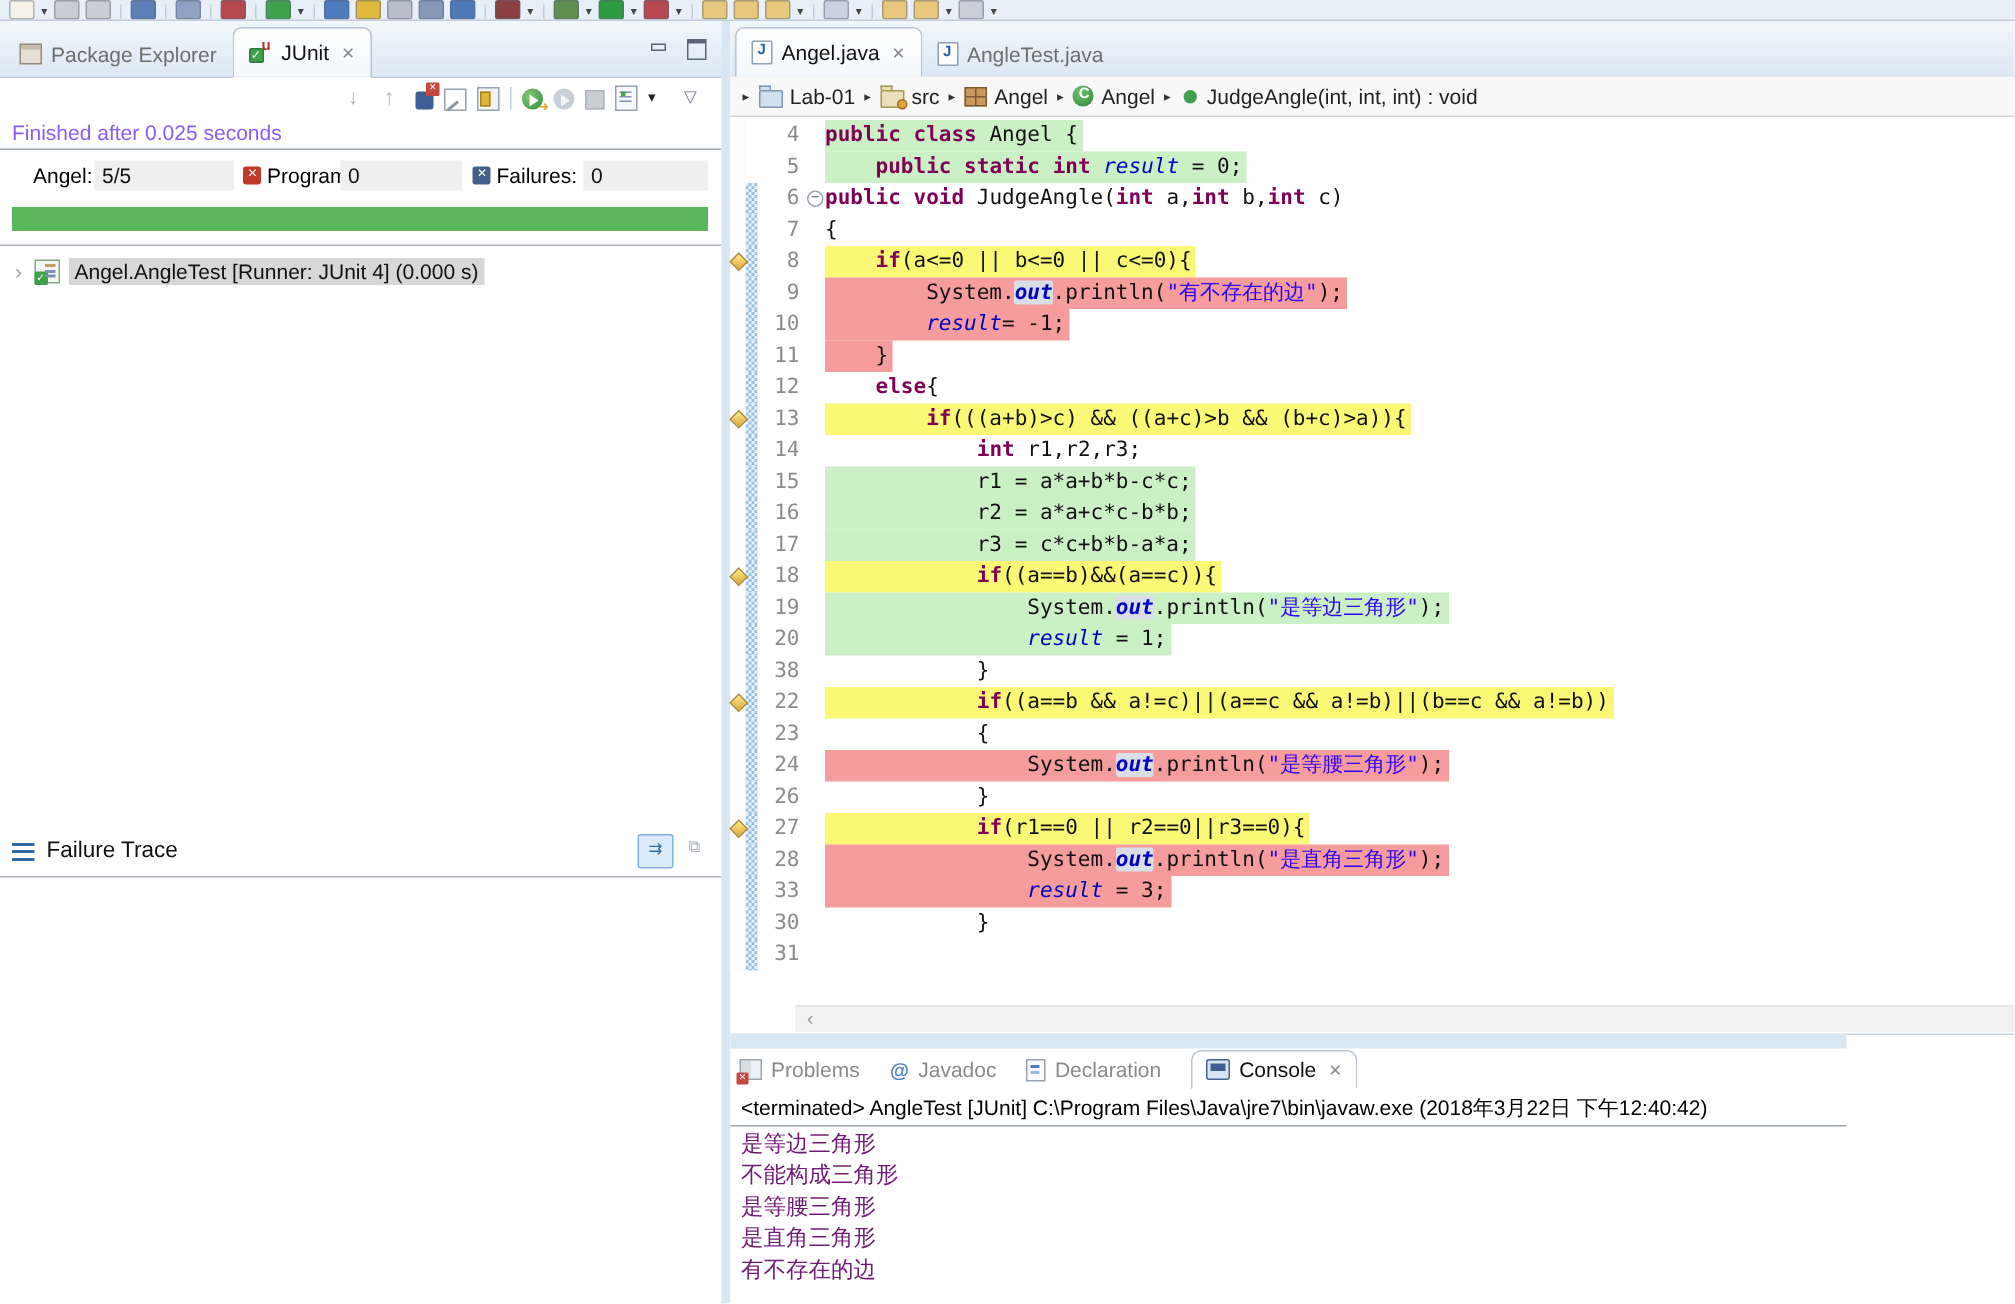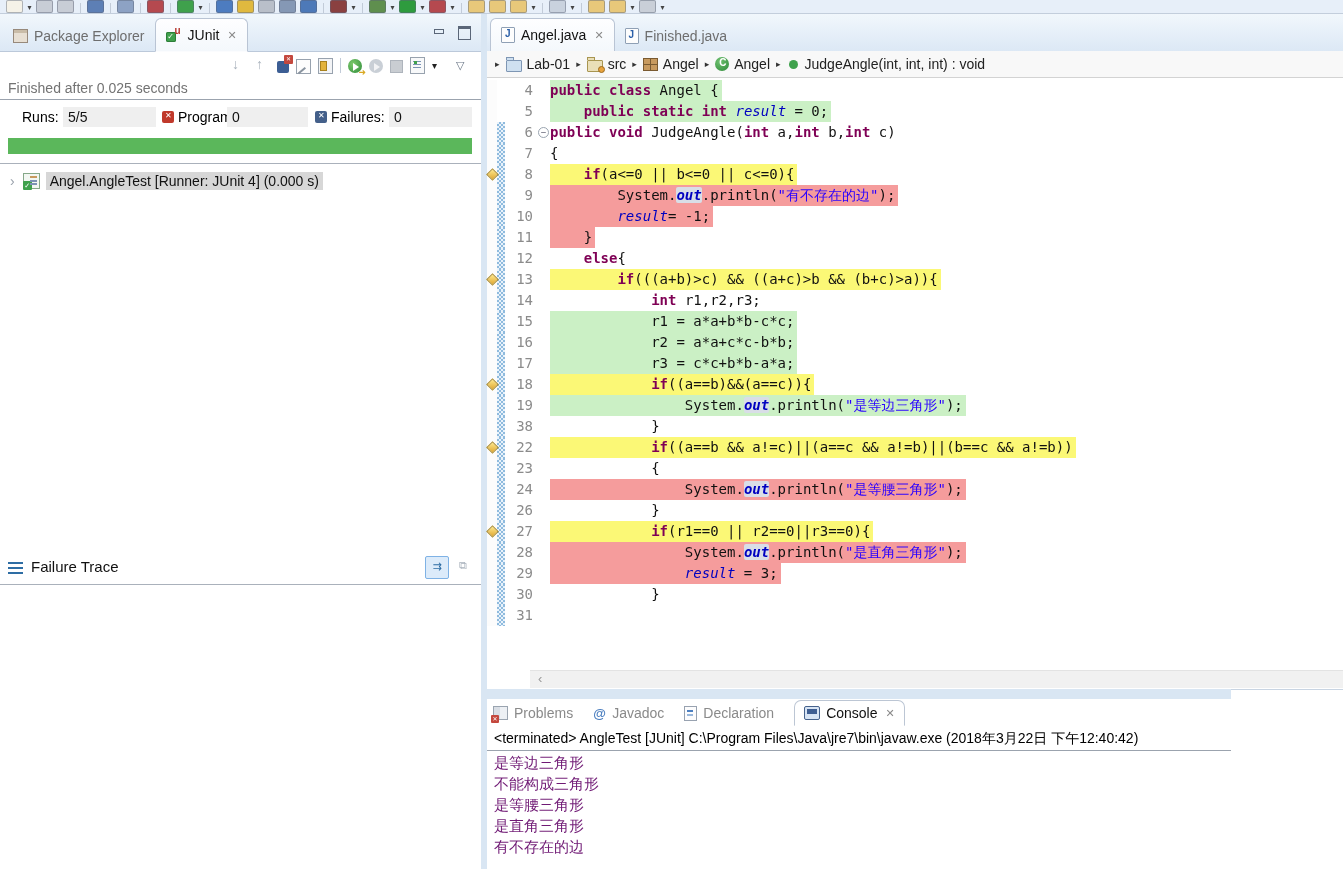--- a/index.html
+++ b/index.html
@@ -41,21 +41,21 @@
   .jt-rerun::before{content:"";position:absolute;left:5px;top:4px;border-left:6px solid #fff;border-top:4px solid transparent;border-bottom:4px solid transparent}
   .jt-rerun::after{content:"➜";position:absolute;right:-4px;bottom:-4px;color:#D9A821;font-size:9px}
   .jt-rerunf{width:14px;height:14px;border-radius:50%;background:#C9CFD6;margin-top:1px}
   .jt-rerunf::before{content:"";position:absolute;left:5px;top:4px;border-left:6px solid #F2F3F5;border-top:4px solid transparent;border-bottom:4px solid transparent}
   .jt-stop{width:11px;height:11px;background:#C9CDD2;border:1px solid #AEB4BC;margin-top:3px}
   .jt-hist{width:13px;height:15px;border:1px solid #98A2AE;background:#F8F9FA}
   .jt-hist::before{content:"";position:absolute;left:2px;top:3px;width:8px;height:1px;background:#7C93B5;box-shadow:0 3px 0 #7C93B5,0 6px 0 #7C93B5}
   .jt-hist::after{content:"";position:absolute;left:3px;top:3px;width:3px;height:3px;background:#3FA14C}
   .jt-dd{font-size:10px;color:#222;line-height:17px}
   .jt-menu{font-size:11px;color:#6A7686;line-height:17px}
-  .status-line{position:absolute;left:8px;top:66px;font-size:14px;color:#737373}
+  .status-line{position:absolute;left:8px;top:66px;font-size:14px;color:#8b5cf6}
   .hsep{position:absolute;left:0;right:0;height:1px;background:#9BA3AE}
   .counters{position:absolute;left:0;top:92px;right:0;height:24px;font-size:14px}
   .cfield{position:absolute;top:1px;height:20px;background:#EFEFEF;padding:2px 0 0 5px;box-sizing:border-box}
   .clabel{position:absolute;top:3px;color:#000}
   .err-icon,.fail-icon{position:absolute;top:5px;width:12px;height:12px;border-radius:2px}
   .err-icon{background:#C0392B}.fail-icon{background:#44608A}
   .err-icon::before,.fail-icon::before{content:"✕";position:absolute;left:3px;top:0;color:#fff;font-size:8px;font-weight:bold}
   .progressbar{position:absolute;left:8px;top:124px;width:464px;height:16px}
   .tree-row{position:absolute;left:0;top:156px;height:21px;display:flex;align-items:center;font-size:14px}
   .tree-chevron{margin-left:10px;color:#9AA2AC;font-size:14px}
@@ -216,21 +216,21 @@
       <span class="jt jt-rerun"></span>
       <span class="jt jt-rerunf"></span>
       <span class="jt jt-stop"></span>
       <span class="jt jt-hist"></span>
       <span class="jt jt-dd">▾</span>
       <span class="jt jt-menu">▽</span>
     </div>
   <div class="status-line">Finished after 0.025 seconds</div>
   <div class="hsep" style="top:85px"></div>
   <div class="counters">
-    <span class="clabel" style="left:22px">Runs:</span>
+    <span class="clabel" style="left:22px">Angel:</span>
     <span class="cfield" style="left:63px;width:93px">5/5</span>
     <span class="err-icon" style="left:162px"></span>
     <span class="clabel" style="left:178px">Program:</span>
     <span class="cfield" style="left:227px;width:81px">0</span>
     <span class="fail-icon" style="left:315px"></span>
     <span class="clabel" style="left:331px">Failures:</span>
     <span class="cfield" style="left:389px;width:83px">0</span>
   </div>
   <div class="progressbar" style="background: rgb(91, 183, 91);"></div>
   <div class="hsep" style="top:149px;background:#AAB1BB"></div>
@@ -252,21 +252,21 @@
 
 <div class="editor-panel">
   <div class="tabstrip">
       <div class="tab active">
         <span class="ic java-file-icon"></span>
         <span class="tab-label">Angel.java</span>
         <span class="close-x">✕</span>
       </div>
       <div class="tab">
         <span class="ic java-file-icon"></span>
-        <span class="tab-label">Finished.java</span>
+        <span class="tab-label">AngleTest.java</span>
       </div>
     </div>
   <div class="breadcrumb">
       <span class="crumb-sep">▸</span>
       <span class="crumb">
         <span class="ic folder-icon"></span>
         <span>Lab-01</span>
       </span>
       <span class="crumb-sep">▸</span>
       <span class="crumb">
@@ -299,28 +299,29 @@
       <div class="code-line"><span class="col-marker"></span><span class="col-range hatch"></span><span class="col-num">10</span><span class="col-fold"></span><span class="col-code"><span class="hl cov-none"><span class="seg-p">        </span><span class="seg-f">result</span><span class="seg-p">= -1;</span></span></span></div>
       <div class="code-line"><span class="col-marker"></span><span class="col-range hatch"></span><span class="col-num">11</span><span class="col-fold"></span><span class="col-code"><span class="hl cov-none"><span class="seg-p">    }</span></span></span></div>
       <div class="code-line"><span class="col-marker"></span><span class="col-range hatch"></span><span class="col-num">12</span><span class="col-fold"></span><span class="col-code"><span class="hl"><span class="seg-p">    </span><span class="seg-k">else</span><span class="seg-p">{</span></span></span></div>
       <div class="code-line"><span class="col-marker"><span class="diamond"></span></span><span class="col-range hatch"></span><span class="col-num">13</span><span class="col-fold"></span><span class="col-code"><span class="hl cov-partial"><span class="seg-p">        </span><span class="seg-k">if</span><span class="seg-p">(((a+b)&gt;c) &amp;&amp; ((a+c)&gt;b &amp;&amp; (b+c)&gt;a)){</span></span></span></div>
       <div class="code-line"><span class="col-marker"></span><span class="col-range hatch"></span><span class="col-num">14</span><span class="col-fold"></span><span class="col-code"><span class="hl"><span class="seg-p">            </span><span class="seg-k">int</span><span class="seg-p"> r1,r2,r3;</span></span></span></div>
       <div class="code-line"><span class="col-marker"></span><span class="col-range hatch"></span><span class="col-num">15</span><span class="col-fold"></span><span class="col-code"><span class="hl cov-full"><span class="seg-p">            r1 = a*a+b*b-c*c;</span></span></span></div>
       <div class="code-line"><span class="col-marker"></span><span class="col-range hatch"></span><span class="col-num">16</span><span class="col-fold"></span><span class="col-code"><span class="hl cov-full"><span class="seg-p">            r2 = a*a+c*c-b*b;</span></span></span></div>
       <div class="code-line"><span class="col-marker"></span><span class="col-range hatch"></span><span class="col-num">17</span><span class="col-fold"></span><span class="col-code"><span class="hl cov-full"><span class="seg-p">            r3 = c*c+b*b-a*a;</span></span></span></div>
       <div class="code-line"><span class="col-marker"><span class="diamond"></span></span><span class="col-range hatch"></span><span class="col-num">18</span><span class="col-fold"></span><span class="col-code"><span class="hl cov-partial"><span class="seg-p">            </span><span class="seg-k">if</span><span class="seg-p">((a==b)&amp;&amp;(a==c)){</span></span></span></div>
       <div class="code-line"><span class="col-marker"></span><span class="col-range hatch"></span><span class="col-num">19</span><span class="col-fold"></span><span class="col-code"><span class="hl cov-full"><span class="seg-p">                System.</span><span class="seg-o">out</span><span class="seg-p">.println(</span><span class="seg-s">"是等边三角形"</span><span class="seg-p">);</span></span></span></div>
+      <div class="code-line"><span class="col-marker"></span><span class="col-range hatch"></span><span class="col-num">20</span><span class="col-fold"></span><span class="col-code"><span class="hl cov-full"><span class="seg-p">                </span><span class="seg-f">result</span><span class="seg-p"> = 1;</span></span></span></div>
       <div class="code-line"><span class="col-marker"></span><span class="col-range hatch"></span><span class="col-num">38</span><span class="col-fold"></span><span class="col-code"><span class="hl"><span class="seg-p">            }</span></span></span></div>
       <div class="code-line"><span class="col-marker"><span class="diamond"></span></span><span class="col-range hatch"></span><span class="col-num">22</span><span class="col-fold"></span><span class="col-code"><span class="hl cov-partial"><span class="seg-p">            </span><span class="seg-k">if</span><span class="seg-p">((a==b &amp;&amp; a!=c)||(a==c &amp;&amp; a!=b)||(b==c &amp;&amp; a!=b))</span></span></span></div>
       <div class="code-line"><span class="col-marker"></span><span class="col-range hatch"></span><span class="col-num">23</span><span class="col-fold"></span><span class="col-code"><span class="hl"><span class="seg-p">            {</span></span></span></div>
       <div class="code-line"><span class="col-marker"></span><span class="col-range hatch"></span><span class="col-num">24</span><span class="col-fold"></span><span class="col-code"><span class="hl cov-none"><span class="seg-p">                System.</span><span class="seg-o">out</span><span class="seg-p">.println(</span><span class="seg-s">"是等腰三角形"</span><span class="seg-p">);</span></span></span></div>
       <div class="code-line"><span class="col-marker"></span><span class="col-range hatch"></span><span class="col-num">26</span><span class="col-fold"></span><span class="col-code"><span class="hl"><span class="seg-p">            }</span></span></span></div>
       <div class="code-line"><span class="col-marker"><span class="diamond"></span></span><span class="col-range hatch"></span><span class="col-num">27</span><span class="col-fold"></span><span class="col-code"><span class="hl cov-partial"><span class="seg-p">            </span><span class="seg-k">if</span><span class="seg-p">(r1==0 || r2==0||r3==0){</span></span></span></div>
       <div class="code-line"><span class="col-marker"></span><span class="col-range hatch"></span><span class="col-num">28</span><span class="col-fold"></span><span class="col-code"><span class="hl cov-none"><span class="seg-p">                System.</span><span class="seg-o">out</span><span class="seg-p">.println(</span><span class="seg-s">"是直角三角形"</span><span class="seg-p">);</span></span></span></div>
-      <div class="code-line"><span class="col-marker"></span><span class="col-range hatch"></span><span class="col-num">29</span><span class="col-fold"></span><span class="col-code"><span class="hl cov-none"><span class="seg-p">                </span><span class="seg-f">result</span><span class="seg-p"> = 3;</span></span></span></div>
+      <div class="code-line"><span class="col-marker"></span><span class="col-range hatch"></span><span class="col-num">33</span><span class="col-fold"></span><span class="col-code"><span class="hl cov-none"><span class="seg-p">                </span><span class="seg-f">result</span><span class="seg-p"> = 3;</span></span></span></div>
       <div class="code-line"><span class="col-marker"></span><span class="col-range hatch"></span><span class="col-num">30</span><span class="col-fold"></span><span class="col-code"><span class="hl"><span class="seg-p">            }</span></span></span></div>
       <div class="code-line"><span class="col-marker"></span><span class="col-range hatch"></span><span class="col-num">31</span><span class="col-fold"></span><span class="col-code"></span></div>
     </div>
   <div class="h-scroll">
     <span class="arrow">‹</span>
   </div>
 </div>
 
 <div class="console-panel">
   <div class="c-sash"></div>

